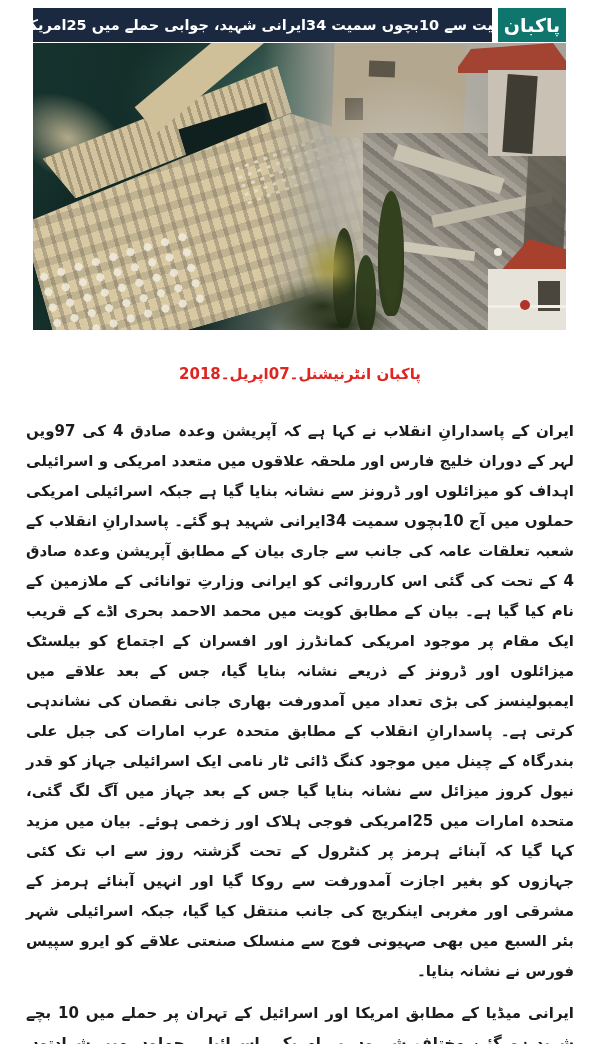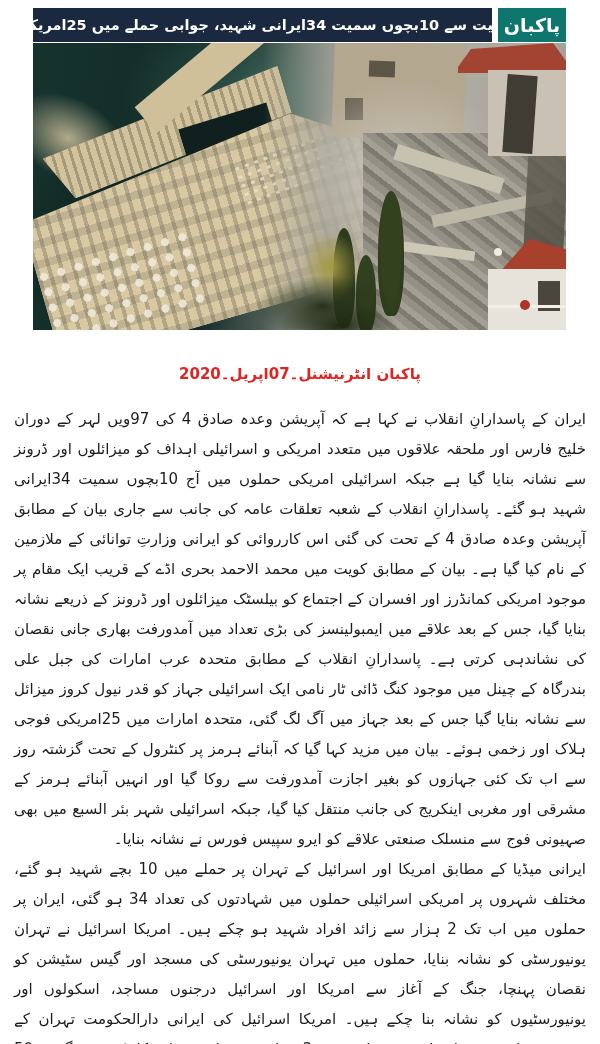--- a/index.html
+++ b/index.html
@@ -91,21 +91,21 @@
   .dateline{
     position:absolute;top:358px;left:0;width:600px;height:32px;line-height:32px;
     text-align:center;color:#e02420;font-size:15px;font-weight:bold;
   }
   
   .article{
     position:absolute;top:404px;right:14px;left:14px;
     color:#1c1c1c;font-size:15px;line-height:30px;
     text-align:justify;direction:rtl;
   }
-  .article p{margin:0;padding:0;}
+  .article p{margin:12px;padding:0;font-weight:bold;}
 </style>
 </head>
 <body>
 
 <header class="masthead">
   <div class="brand-box">
     <span>پاکبان</span>
   </div>
   <div class="headline-bar">
     <span>اسرائیلی جارحیت سے 10بچوں سمیت 34ایرانی شہید، جوابی حملے میں 25امریکی فوجی ہلاک</span>
@@ -142,18 +142,18 @@
   <div class="ph wall-tr"></div>
   <div class="ph gash-tr"></div>
   <div class="ph roof-br"></div>
   <div class="ph wall-br"></div>
   <div class="ph window-br"></div>
   <div class="ph rail-br"></div>
   <div class="ph lamp-br"></div>
   <div class="ph flowers-br"></div>
 </div>
 
-<div class="dateline">پاکبان انٹرنیشنل۔07اپریل۔2020</div>
+<div class="dateline">پاکبان انٹرنیشنل۔07اپریل۔2018</div>
 
 <article class="article">
   <p>ایران کے پاسدارانِ انقلاب نے کہا ہے کہ آپریشن وعدہ صادق 4 کی 97ویں لہر کے دوران خلیج فارس اور ملحقہ علاقوں میں متعدد امریکی و اسرائیلی اہداف کو میزائلوں اور ڈرونز سے نشانہ بنایا گیا ہے جبکہ اسرائیلی امریکی حملوں میں آج 10بچوں سمیت 34ایرانی شہید ہو گئے۔ پاسدارانِ انقلاب کے شعبہ تعلقات عامہ کی جانب سے جاری بیان کے مطابق آپریشن وعدہ صادق 4 کے تحت کی گئی اس کارروائی کو ایرانی وزارتِ توانائی کے ملازمین کے نام کیا گیا ہے۔ بیان کے مطابق کویت میں محمد الاحمد بحری اڈے کے قریب ایک مقام پر موجود امریکی کمانڈرز اور افسران کے اجتماع کو بیلسٹک میزائلوں اور ڈرونز کے ذریعے نشانہ بنایا گیا، جس کے بعد علاقے میں ایمبولینسز کی بڑی تعداد میں آمدورفت بھاری جانی نقصان کی نشاندہی کرتی ہے۔ پاسدارانِ انقلاب کے مطابق متحدہ عرب امارات کی جبل علی بندرگاہ کے چینل میں موجود کنگ ڈائی ٹار نامی ایک اسرائیلی جہاز کو قدر نیول کروز میزائل سے نشانہ بنایا گیا جس کے بعد جہاز میں آگ لگ گئی، متحدہ امارات میں 25امریکی فوجی ہلاک اور زخمی ہوئے۔ بیان میں مزید کہا گیا کہ آبنائے ہرمز پر کنٹرول کے تحت گزشتہ روز سے اب تک کئی جہازوں کو بغیر اجازت آمدورفت سے روکا گیا اور انہیں آبنائے ہرمز کے مشرقی اور مغربی اینکریج کی جانب منتقل کیا گیا، جبکہ اسرائیلی شہر بئر السبع میں بھی صہیونی فوج سے منسلک صنعتی علاقے کو ایرو سپیس فورس نے نشانہ بنایا۔</p>
   <p>ایرانی میڈیا کے مطابق امریکا اور اسرائیل کے تہران پر حملے میں 10 بچے شہید ہو گئے، مختلف شہروں پر امریکی اسرائیلی حملوں میں شہادتوں کی تعداد 34 ہو گئی، ایران پر حملوں میں اب تک 2 ہزار سے زائد افراد شہید ہو چکے ہیں۔ امریکا اسرائیل نے تہران یونیورسٹی کو نشانہ بنایا، حملوں میں تہران یونیورسٹی کی مسجد اور گیس سٹیشن کو نقصان پہنچا، جنگ کے آغاز سے امریکا اور اسرائیل درجنوں مساجد، اسکولوں اور یونیورسٹیوں کو نشانہ بنا چکے ہیں۔ امریکا اسرائیل کی ایرانی دارالحکومت تہران کے مشرقی علاقے میں اندھا دھند بمباری سے 3 رہائشی عمارتیں ملبے کا ڈھیر بن گئیں، 50 عمارتوں کو شدید نقصان پہنچا، امدادی کارکن ملبے تلے دبے افراد کی تلاش میں مصروف ہیں۔ اسرائیلی میڈیا کے مطابق حیفہ پر ایرانی میزائل حملوں سے شدید تباہی ہوئی، عمارتیں ملبے کا ڈھیر بن گئیں، ایرانی حملے میں تباہ ہونے والی عمارتوں کے ملبے تلے 4افراد دب گئے، حیفہ میں تباہ شدہ عمارتوں کے ملبے سے 2لاشیں برآمد ہوئیں۔ امریکا اور اسرائیل کی جانب سے ایران کے صوبہ بوشہر میں ایک اور حملہ کیا گیا ہے جہاں ایک بڑا جوہری بجلی گھر بھی واقع ہے، اس علاقے میں مسلسل حملوں کے باعث نہ صرف مقامی بلکہ علاقائی سطح پر بھی شدید تشویش پائی جا رہی ہے کہ کہیں چرنوبل پلانٹ جیسا کوئی بڑا سانحہ جنم نہ لے۔ ایران کے شہر اہواز میں بھی متعدد حملے کیے گئے ہیں جن میں وہاں کے ہوائی اڈے کو بھی نشانہ بنایا گیا، اس کے علاوہ مشرقی تہران کے قریب بھی حملہ کیا گیا ہے، جس کے بعد ملک بھر میں سکیورٹی خدشات میں اضافہ ہو گیا ہے۔</p>
 </article>
 
 </body></html>

